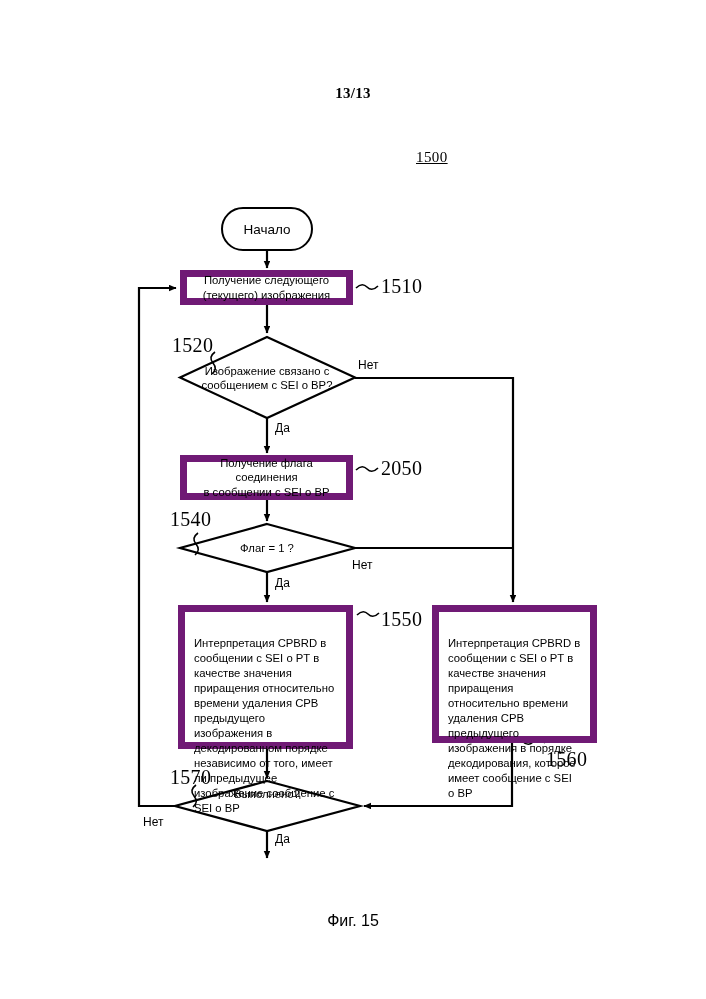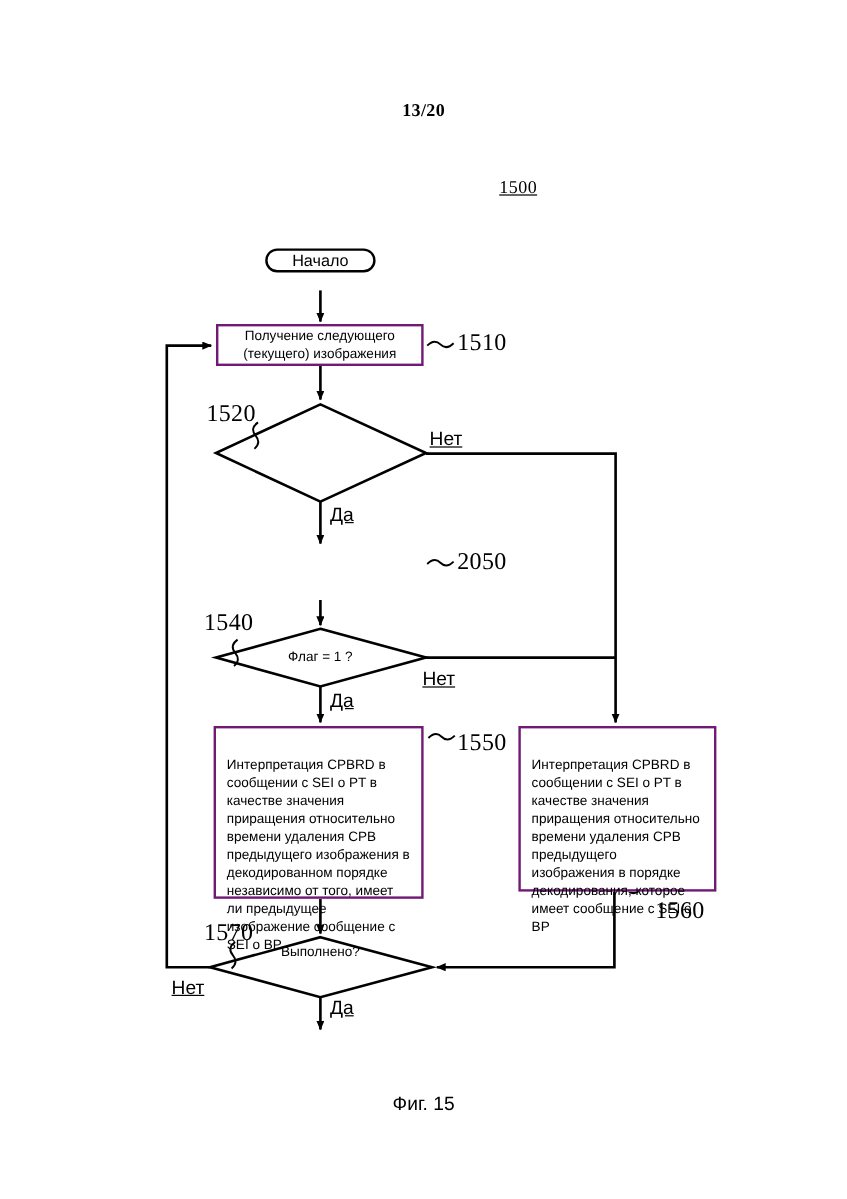--- a/index.html
+++ b/index.html
@@ -60,21 +60,21 @@
     justify-content: center;
     text-align: center;
     background: #ffffff;
   }
   .terminator {
     border: 2px solid #000;
     border-radius: 22px;
     font-size: 13.5px;
   }
   .process {
-    border: 2px solid #701a75;
+    border: 7px solid #701a75;
     font-size: 11.3px;
     line-height: 1.30;
     padding: 4px 6px;
   }
   .process.left-align {
     justify-content: flex-start;
     text-align: left;
     align-items: flex-start;
     padding: 24px 9px;
     line-height: 1.33;
@@ -90,38 +90,37 @@
     pointer-events: none;
   }
   .ref-label {
     position: absolute;
     font-family: "Liberation Serif", serif;
     font-size: 20px;
     letter-spacing: 0.3px;
   }
   .edge-label {
     position: absolute;
-    font-size: 16px;
+    font-size: 12px;
     font-family: "Liberation Sans", sans-serif;
-    text-decoration: underline;
   }
   svg.overlay {
     position: absolute;
     left: 0; top: 0;
     width: 706px;
     height: 999px;
     pointer-events: none;
   }
 </style>
 </head>
 <body>
 
 <div id="sheet">
 
-  <div class="page-number">13/20</div>
+  <div class="page-number">13/13</div>
 
   <div class="fig-ref">1500</div>
 
   <svg class="overlay" viewBox="0 0 706 999" xmlns="http://www.w3.org/2000/svg">
     <defs>
       <marker id="arrow" markerWidth="9" markerHeight="9" refX="7.4" refY="3.4" orient="auto" markerUnits="userSpaceOnUse">
         <path d="M0,0 L8,3.4 L0,6.8 z" fill="#000"></path>
       </marker>
     </defs>
     <g stroke="#000" stroke-width="2.2" fill="none">
@@ -159,36 +158,48 @@
       <path d="M356,288 q6,-6 11,-1 q5,5 11,-1"></path>
       <path d="M215,352 q-7,5 -2,11 q5,6 -1,11"></path>
       <path d="M356,470 q6,-6 11,-1 q5,5 11,-1"></path>
       <path d="M198,533 q-7,5 -2,11 q5,6 -1,11"></path>
       <path d="M357,615 q6,-6 11,-1 q5,5 11,-1"></path>
       <path d="M545,743 q-7,-6 -12,-1 q-5,5 -11,-1"></path>
       <path d="M196,785 q-7,5 -2,11 q5,6 -1,11"></path>
     </g>
   </svg>
 
-  <div class="node terminator" style="left:221px; top:207px; width:92px; height:20px;">
+  <div class="node terminator" style="left:221px; top:207px; width:92px; height:44px;">
     <span>Начало</span>
   </div>
 
   <div class="node process" style="left:180px; top:270px; width:173px; height:35px;">
     <div>
       <div>Получение следующего</div>
       <div>(текущего) изображения</div>
     </div>
   </div>
   <div class="ref-label" style="left:381px; top:275px;">1510</div>
 
+  <div class="decision-text" style="left:186px; top:360px; width:162px; height:36px;">
+    <div>
+      <div>Изображение связано с</div>
+      <div>сообщением с SEI о BP?</div>
+    </div>
+  </div>
   <div class="ref-label" style="left:172px; top:334px;">1520</div>
   <div class="edge-label" style="left:358px; top:358px;">Нет</div>
   <div class="edge-label" style="left:275px; top:421px;">Да</div>
 
+  <div class="node process" style="left:180px; top:455px; width:173px; height:45px;">
+    <div>
+      <div>Получение флага соединения</div>
+      <div>в сообщении с SEI о BP</div>
+    </div>
+  </div>
   <div class="ref-label" style="left:381px; top:457px;">2050</div>
 
   <div class="decision-text" style="left:207px; top:538px; width:120px; height:20px;">
     <span>Флаг = 1 ?</span>
   </div>
   <div class="ref-label" style="left:170px; top:508px;">1540</div>
   <div class="edge-label" style="left:352px; top:558px;">Нет</div>
   <div class="edge-label" style="left:275px; top:576px;">Да</div>
 
   <div class="node process left-align" style="left:178px; top:605px; width:175px; height:144px;">

